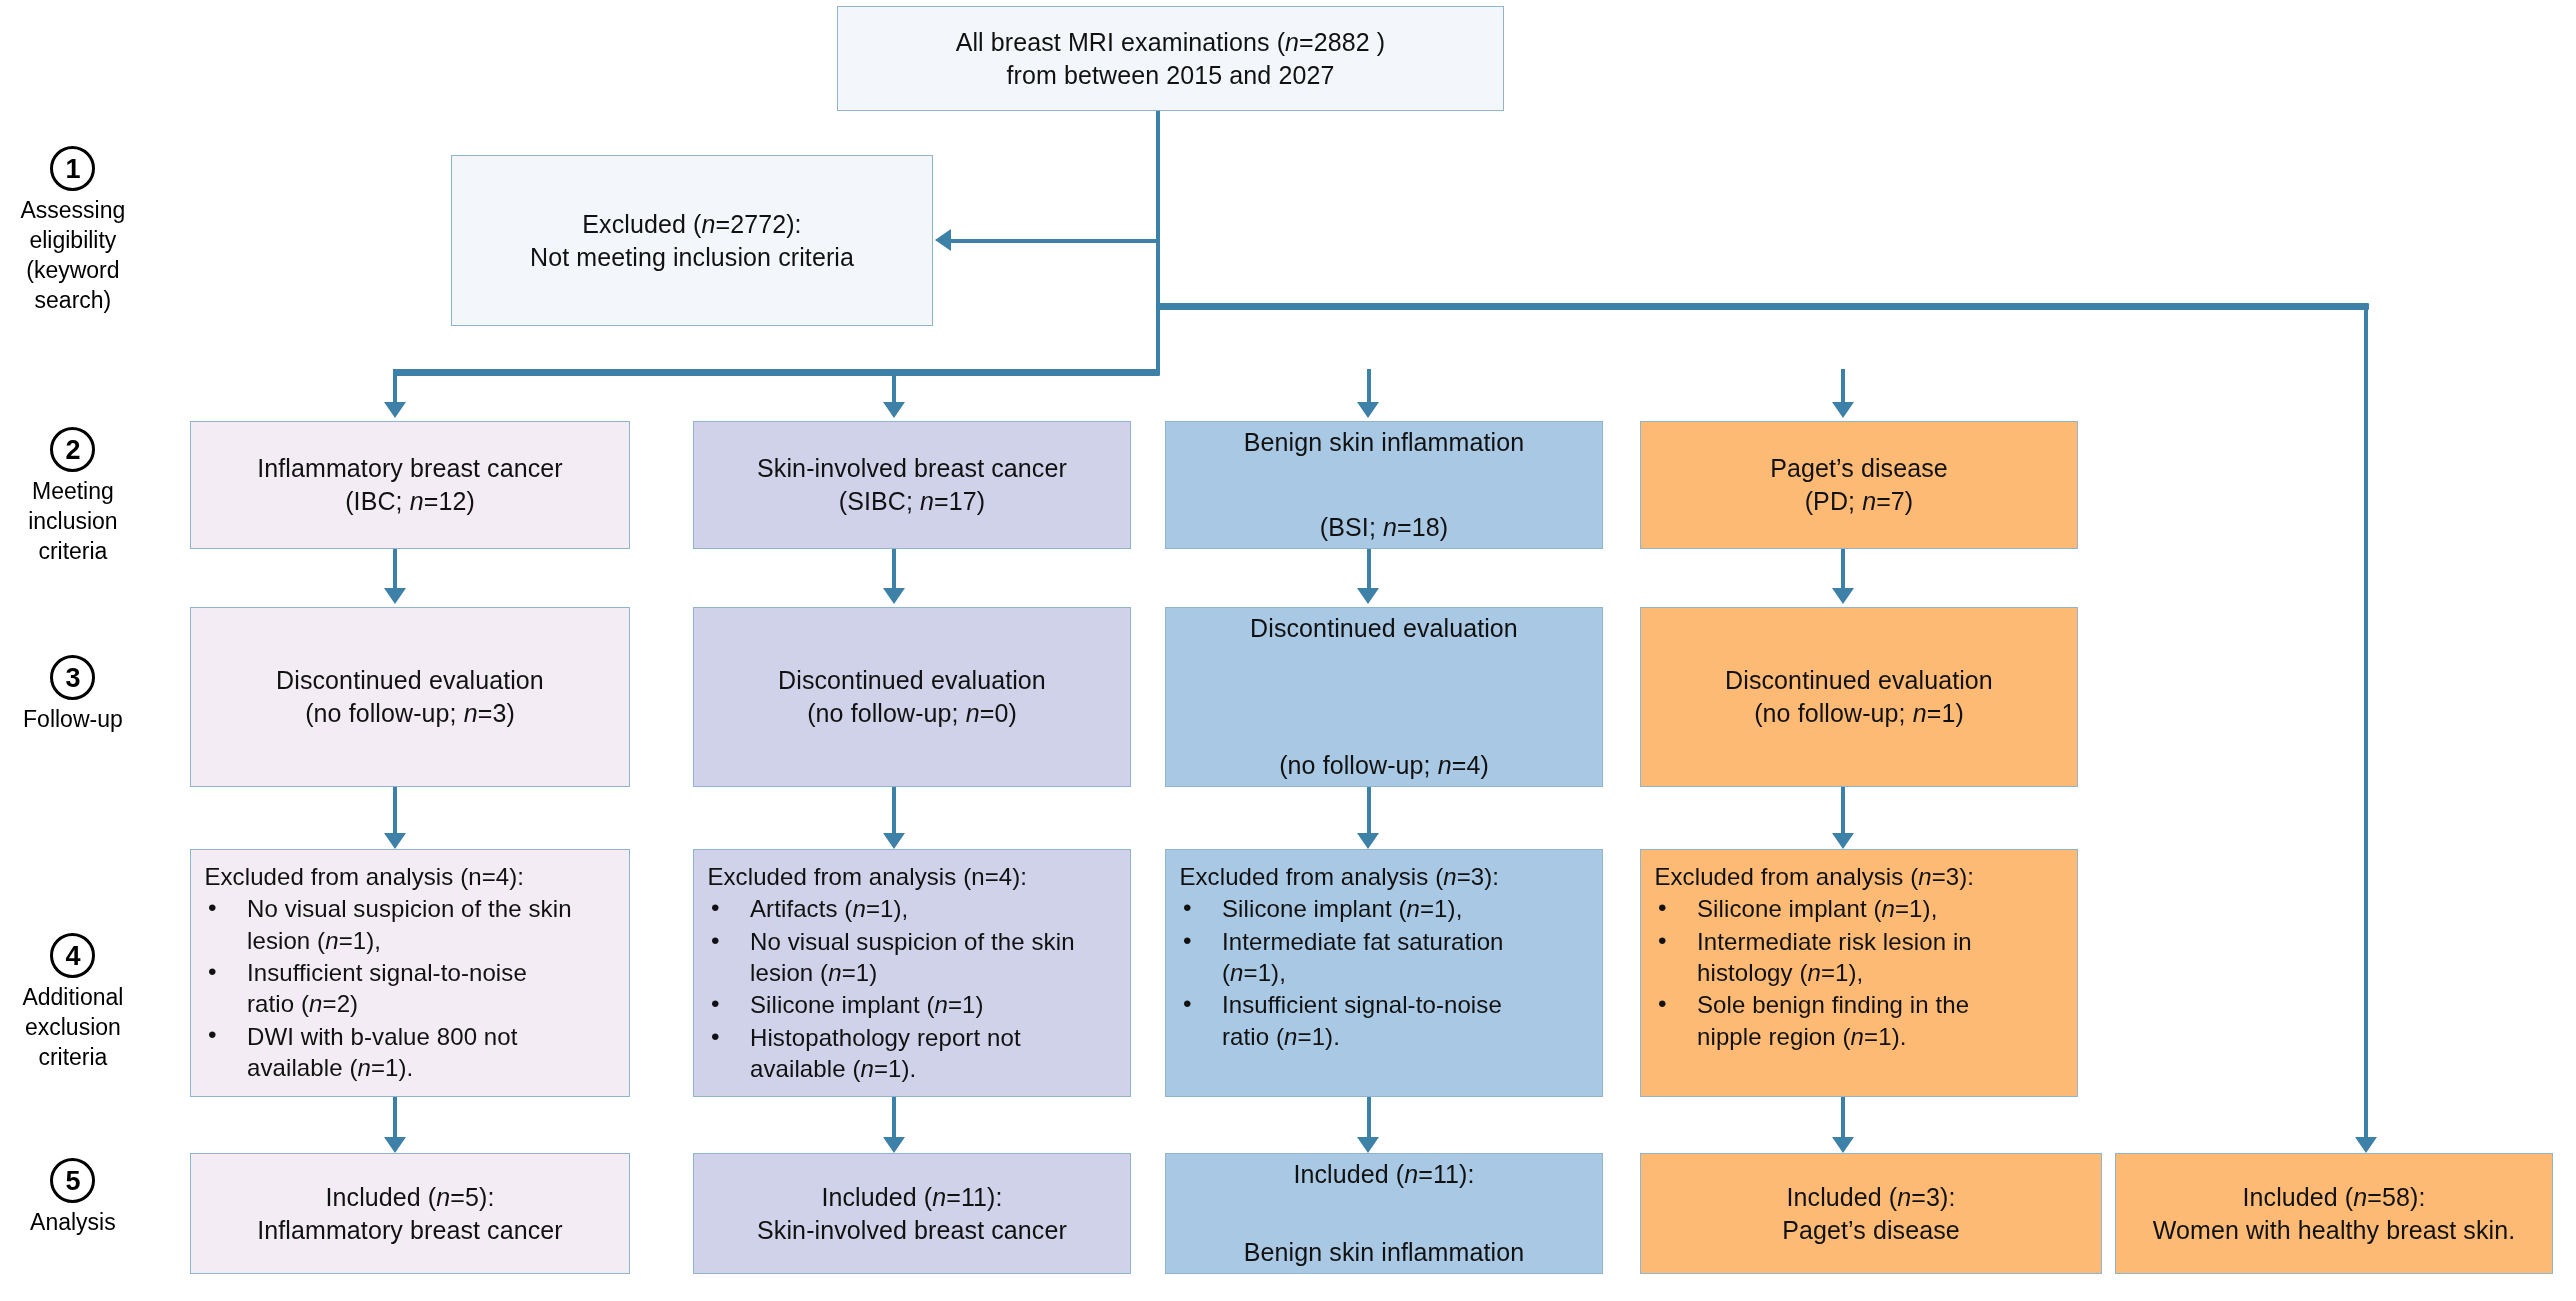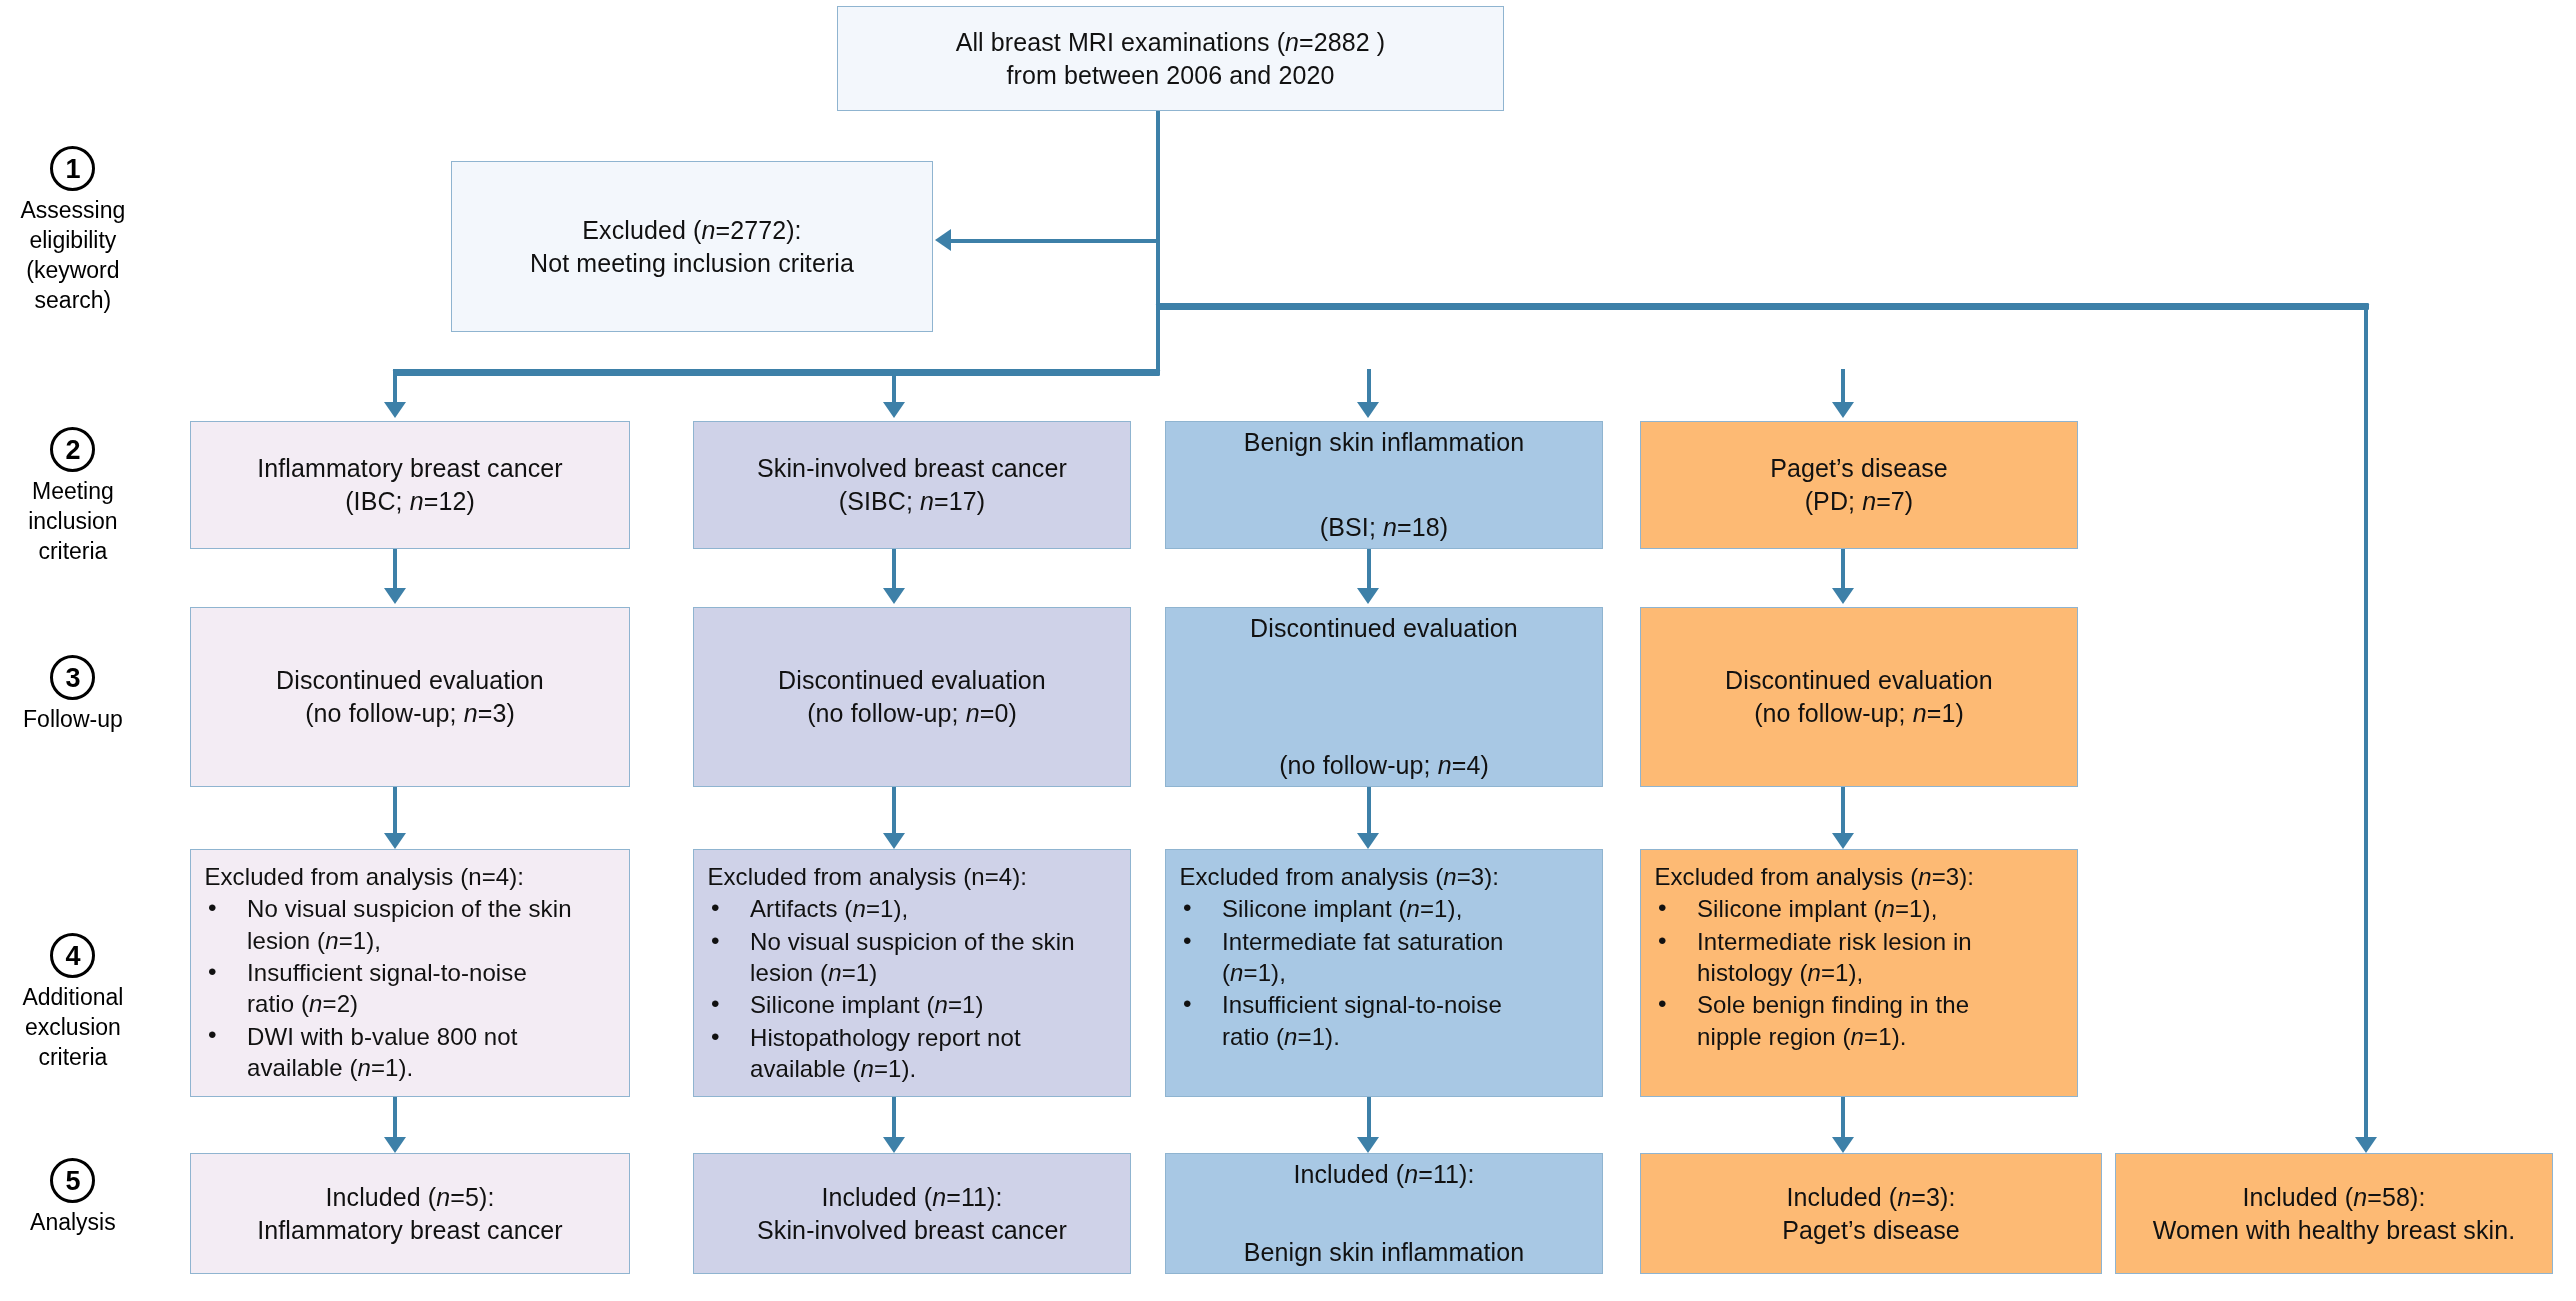--- a/index.html
+++ b/index.html
@@ -201,24 +201,24 @@
   <div class="arrow-down" style="left:384px;top:1137px;"></div>
   <div class="seg vline" style="left:892px;top:1097px;height:44px;"></div>
   <div class="arrow-down" style="left:883px;top:1137px;"></div>
   <div class="seg vline" style="left:1367px;top:1097px;height:44px;"></div>
   <div class="arrow-down" style="left:1357px;top:1137px;"></div>
   <div class="seg vline" style="left:1841px;top:1097px;height:44px;"></div>
   <div class="arrow-down" style="left:1832px;top:1137px;"></div>
 
   <div class="node f-white" style="left:837px;top:6.1px;width:667px;height:105px;">
     <span class="ln"><span>All breast MRI examinations (</span><i>n</i><span>=2882 )</span></span>
-    <span class="ln">from between 2006 and 2020</span>
-  </div>
-
-  <div class="node f-white" style="left:451px;top:161px;width:482px;height:171px;">
+    <span class="ln">from between 2015 and 2027</span>
+  </div>
+
+  <div class="node f-white" style="left:451px;top:155px;width:482px;height:171px;">
     <span class="ln"><span>Excluded (</span><i>n</i><span>=2772):</span></span>
     <span class="ln">Not meeting inclusion criteria</span>
   </div>
 
   <div class="node f-c1" style="left:190px;top:421px;width:440px;height:128px;">
     <span class="ln">Inflammatory breast cancer</span>
     <span class="ln"><span>(IBC; </span><i>n</i><span>=12)</span></span>
   </div>
 
   <div class="node f-c2" style="left:693px;top:421px;width:438px;height:128px;">

